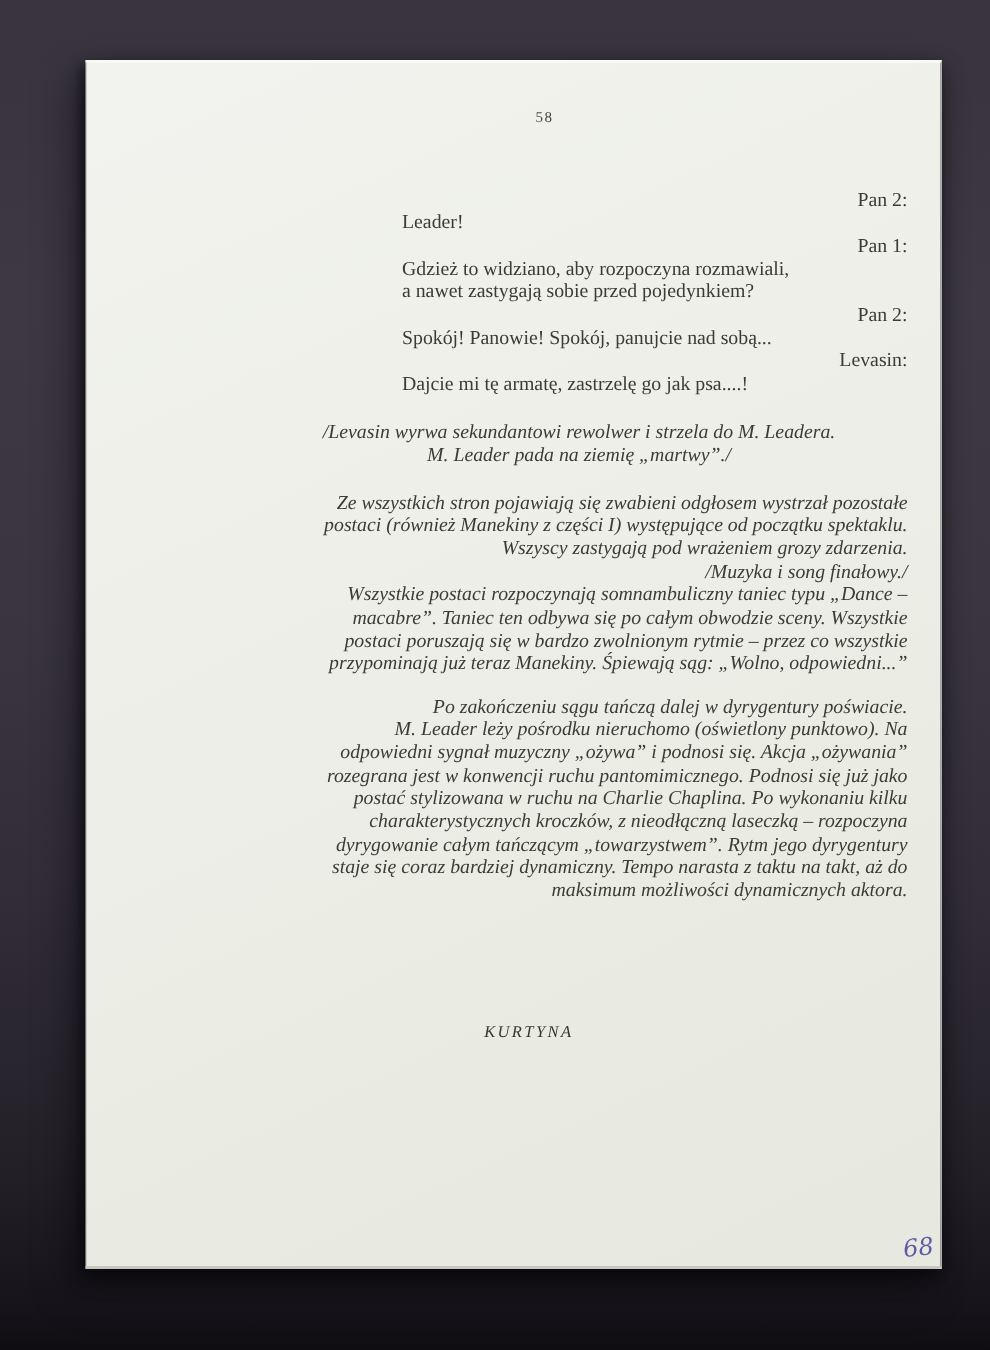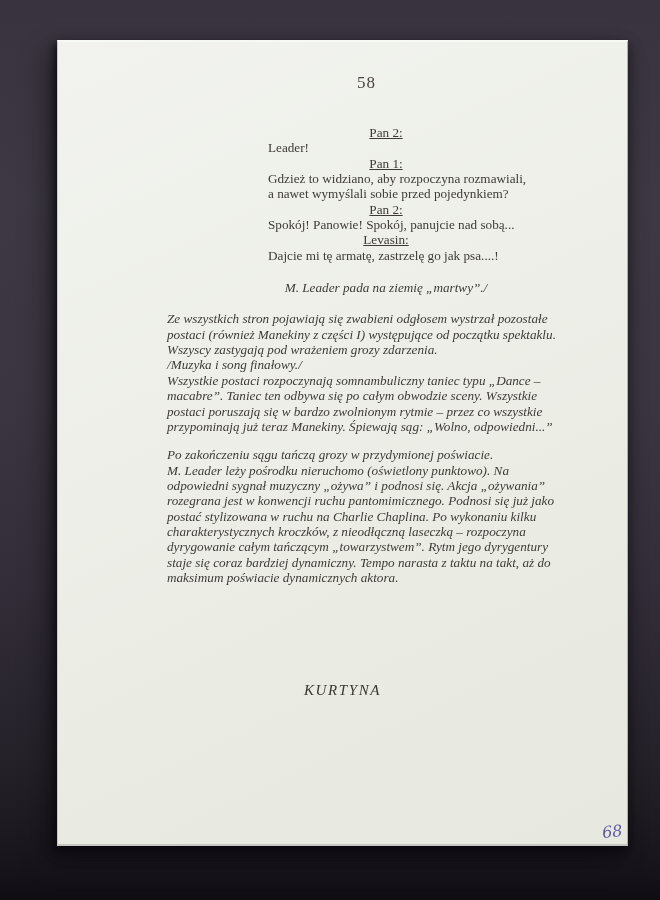--- a/index.html
+++ b/index.html
@@ -18,40 +18,40 @@
     border-top:2px solid #f7f9f5;
     border-left:1px solid #c9cac3;
     border-right:1px solid #b2b0ae;
     border-bottom:2px solid #c6c7c0;
     box-shadow:-3px 4px 6px rgba(10,8,12,0.55), -10px 14px 26px rgba(8,6,10,0.38), 0 6px 14px rgba(8,6,10,0.45);
     box-sizing:border-box;
     color:#403d38;
   }
   .pagenum {
     position:absolute; top:31px; left:299px;
-    font-size:17px; letter-spacing:1px; color:#4a463f;
+    font-size:10px; letter-spacing:1px; color:#4a463f;
   }
   .script {
     position:absolute; left:109px; top:83px; width:438px;
     font-size:13.2px; line-height:15.35px;
     color:#3e3b36;
   }
-  .speaker { text-align:center;text-decoration:underline; }
+  .speaker { text-align:right; }
   .dline { margin-left:101px; }
   .stagedir {
     margin-top:17px; text-align:center; font-style:italic;
   }
-  .ital { font-style:italic; }
+  .ital { font-style:italic;text-align:right; }
   .para1 { margin-top:16px; }
   .musiccue { }
   .para3 { margin-top:13px; }
   .curtain {
     position:absolute; top:640px; left:0; width:569px;
-    text-align:center; font-style:italic; font-size:15px;
-    letter-spacing:1.6px; color:#3a3732; font-weight:500;
+    text-align:center; font-style:italic; font-size:11px;
+    letter-spacing:1.6px; color:#3a3732; font-weight:500;padding-left:10px;
   }
   .folio {
     position:absolute; top:780px; left:544px;
     font-family:"DejaVu Serif",serif; font-style:italic;
     font-size:16px; color:#5f5aa2; transform:rotate(-6deg);
   }
 </style>
 </head>
 <body>
 
@@ -60,52 +60,53 @@
 
     <div class="pagenum">58</div>
 
     <div class="script">
 
       <div>
         <div class="speaker">Pan 2:</div>
         <div class="dline">Leader!</div>
         <div class="speaker">Pan 1:</div>
         <div class="dline">Gdzież to widziano, aby rozpoczyna rozmawiali,</div>
-        <div class="dline">a nawet wymyślali sobie przed pojedynkiem?</div>
+        <div class="dline">a nawet zastygają sobie przed pojedynkiem?</div>
         <div class="speaker">Pan 2:</div>
         <div class="dline">Spokój! Panowie! Spokój, panujcie nad sobą...</div>
         <div class="speaker">Levasin:</div>
         <div class="dline">Dajcie mi tę armatę, zastrzelę go jak psa....!</div>
       </div>
 
       <div class="stagedir">
+        <div>/Levasin wyrwa sekundantowi rewolwer i strzela do M. Leadera.</div>
         <div>M. Leader pada na ziemię „martwy”./</div>
       </div>
 
       <div class="ital para1">
         <div>Ze wszystkich stron pojawiają się zwabieni odgłosem wystrzał pozostałe</div>
         <div>postaci (również Manekiny z części I) występujące od początku spektaklu.</div>
         <div>Wszyscy zastygają pod wrażeniem grozy zdarzenia.</div>
         <div class="musiccue">/Muzyka i song  finałowy./</div>
         <div>Wszystkie postaci rozpoczynają somnambuliczny taniec typu „Dance –</div>
         <div>macabre”. Taniec ten odbywa się po całym obwodzie sceny. Wszystkie</div>
         <div>postaci poruszają się w bardzo zwolnionym rytmie – przez co wszystkie</div>
         <div>przypominają już teraz Manekiny. Śpiewają sąg: „Wolno, odpowiedni...”</div>
       </div>
 
       <div class="ital para3">
-        <div>Po zakończeniu sągu tańczą grozy w przydymionej poświacie.</div>
+        <div>Po zakończeniu sągu tańczą dalej w dyrygentury poświacie.</div>
         <div>M. Leader leży pośrodku nieruchomo (oświetlony punktowo). Na</div>
         <div>odpowiedni sygnał muzyczny „ożywa” i podnosi się. Akcja „ożywania”</div>
         <div>rozegrana jest w konwencji ruchu pantomimicznego. Podnosi się już jako</div>
         <div>postać stylizowana w ruchu na Charlie Chaplina. Po wykonaniu kilku</div>
         <div>charakterystycznych kroczków, z nieodłączną laseczką – rozpoczyna</div>
         <div>dyrygowanie całym tańczącym „towarzystwem”. Rytm jego dyrygentury</div>
         <div>staje się coraz bardziej dynamiczny. Tempo narasta z taktu na takt, aż do</div>
-        <div>maksimum poświacie dynamicznych aktora.</div>
+        <div>maksimum możliwości dynamicznych aktora.</div>
       </div>
 
     </div>
 
     <div class="curtain">KURTYNA</div>
 
     <div class="folio">68</div>
 
   </div>
 </div>

